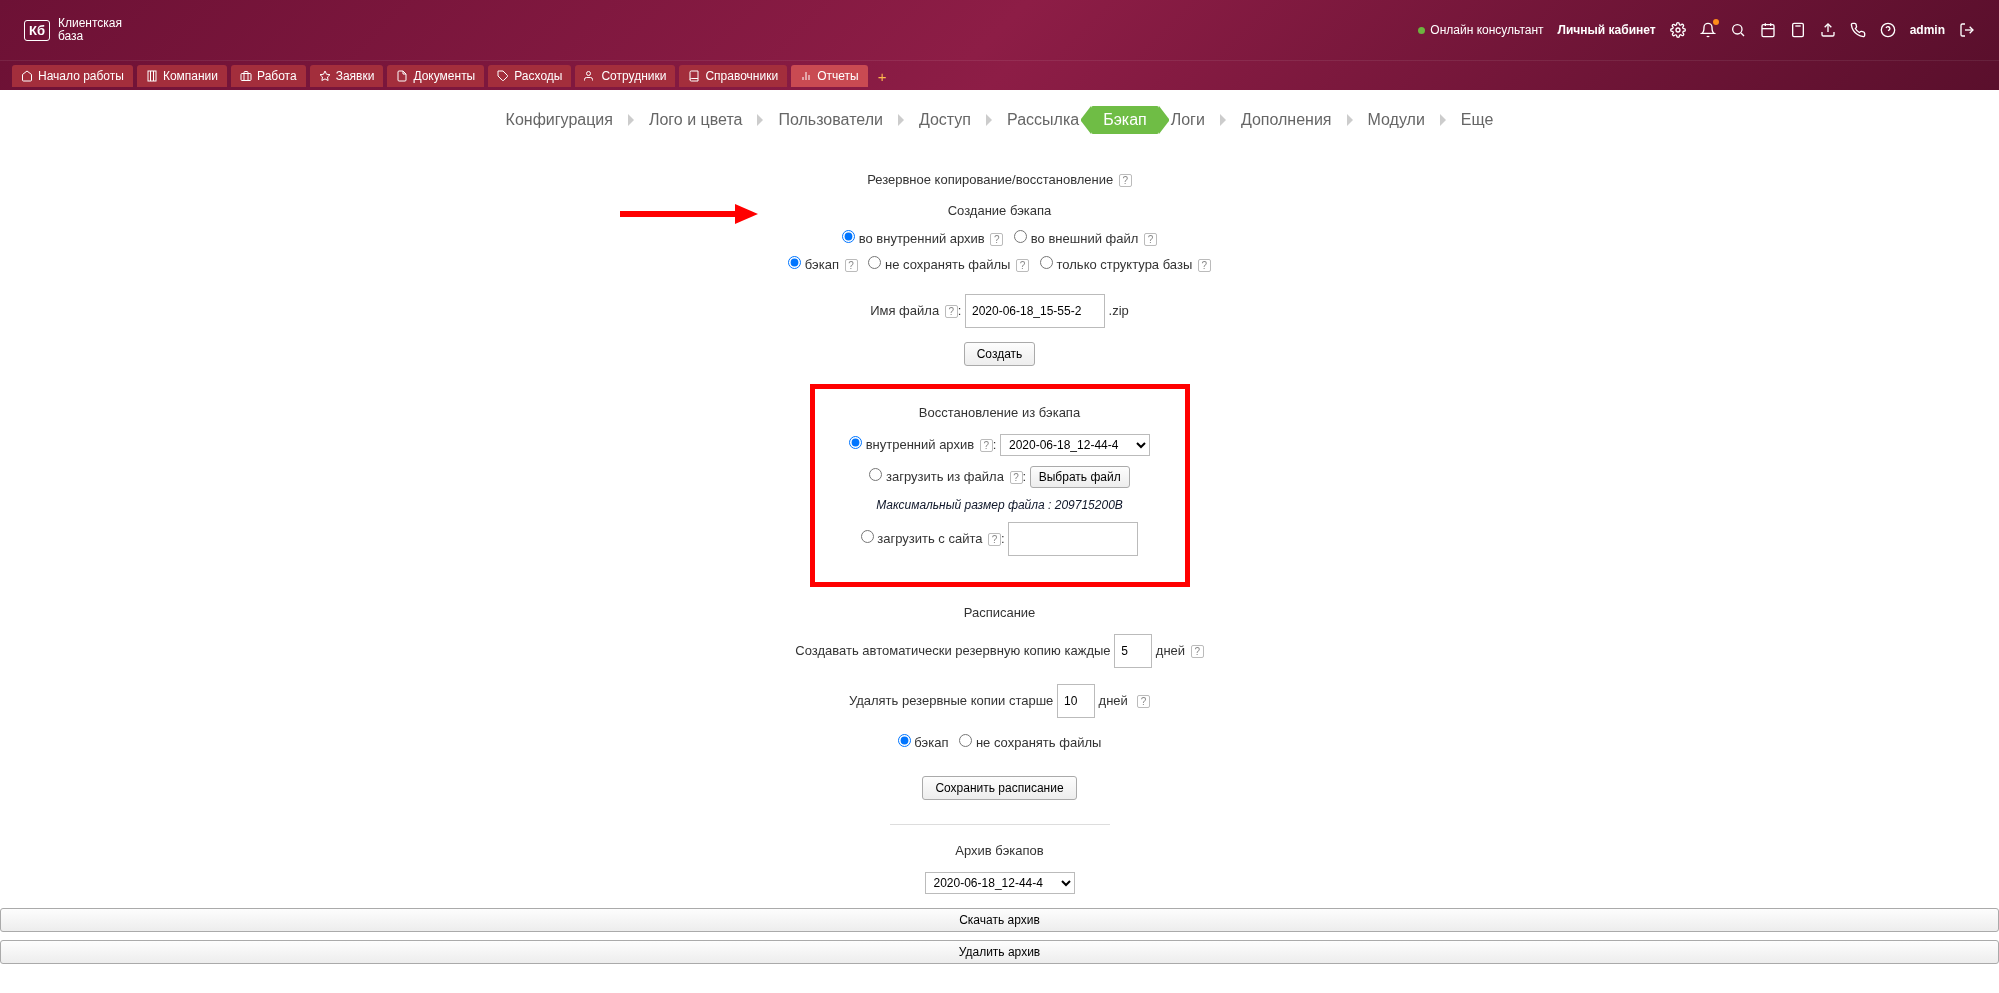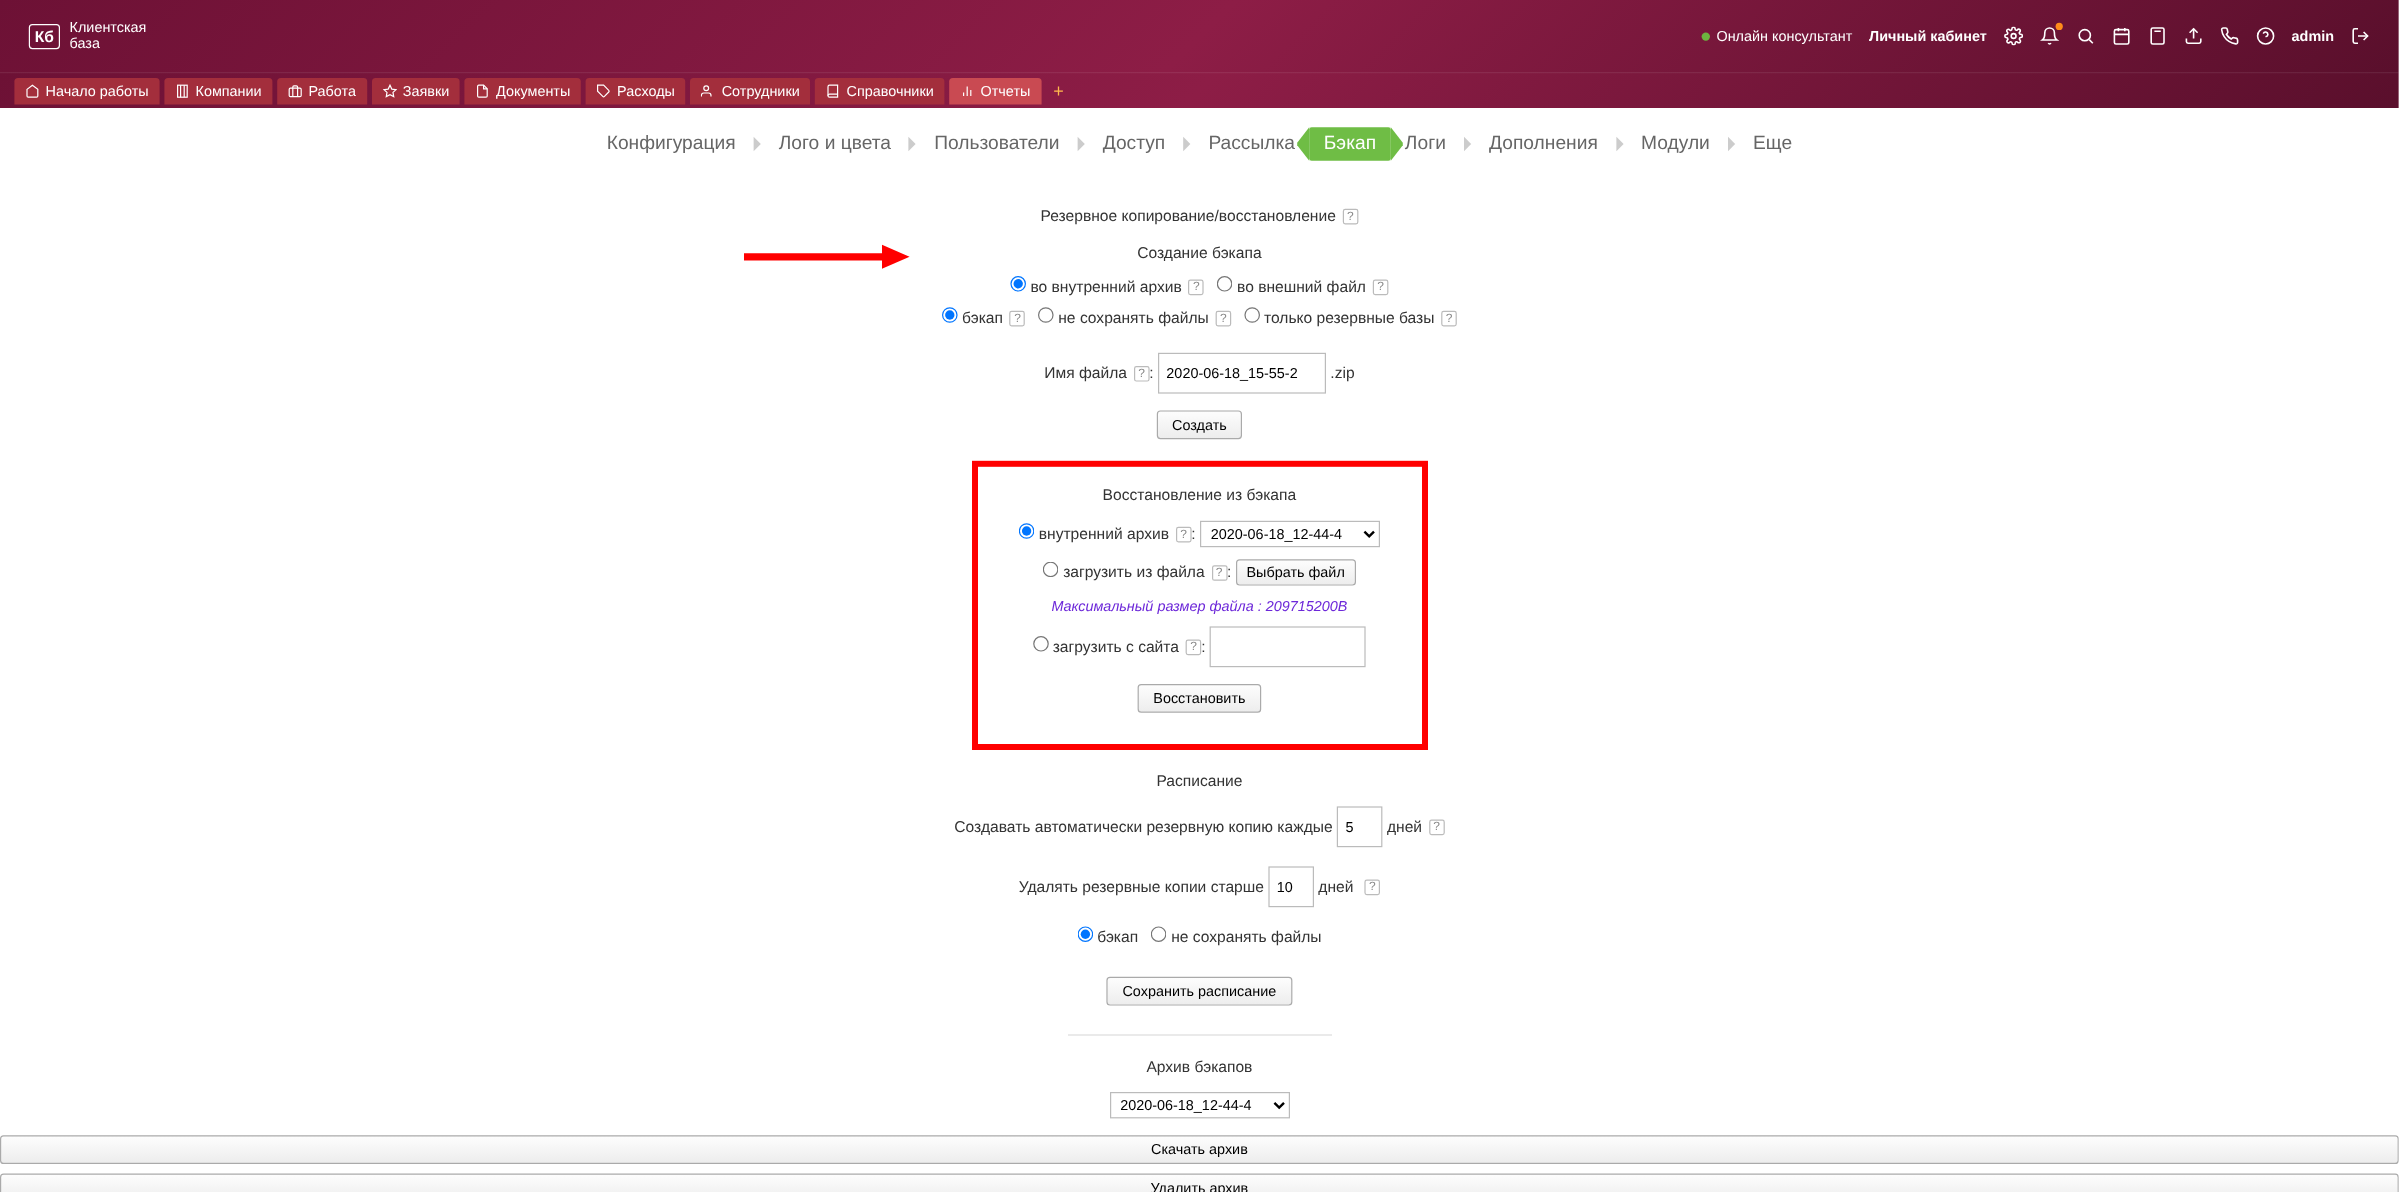--- a/index.html
+++ b/index.html
@@ -99,21 +99,21 @@
   background: linear-gradient(#fdfdfd, #ededed);
   border: 1px solid #aaa; border-radius: 3px;
   padding: 3px 8px; font-size: 12px; cursor: pointer;
 }
 
 .highlight-box {
   border: 5px solid #ff0000;
   width: 380px; margin: 18px auto 0;
   padding: 16px 12px;
 }
-.muted { color: #6d28d9; font-style: italic; font-size: 12px; margin: 5px 0; }
+.muted { color: #0f172a; font-style: italic; font-size: 12px; margin: 5px 0; }
 .arrow-wrap { position: relative; }
 .arrow-svg { position: absolute; left: 620px; top: 68px; }
 .hr { border: none; border-top: 1px solid #ddd; width: 220px; margin: 24px auto 0; }
 .btn-row { display: flex; gap: 8px; justify-content: center; margin-top: 14px; flex-direction: column; }
 
 
 svg { width: 100%; height: 100%; }
 </style>
 </head>
 <body>
@@ -296,21 +296,21 @@
     <span class="help">?</span>
   </div>
 
   <div class="row">
     <label><input type="radio" checked="" style=""> <span>бэкап</span></label>
     <span class="help">?</span>
     &nbsp;
     <label><input type="radio" style=""> <span>не сохранять файлы</span></label>
     <span class="help">?</span>
     &nbsp;
-    <label><input type="radio" style=""> <span>только резервные базы</span></label>
+    <label><input type="radio" style=""> <span>только структура базы</span></label>
     <span class="help">?</span>
   </div>
 
   <div class="row" style="margin-top:22px;">
     <span>Имя файла</span>
     <span class="help">?</span>:
     <input type="text" class="filename" value="2020-06-18_15-55-2" style="">
     <span>.zip</span>
   </div>
 
@@ -340,23 +340,20 @@
       <button class="filechoose">Выбрать файл</button>
     </div>
     <div class="muted">Максимальный размер файла : 209715200B</div>
 
     <div class="row">
       <label><input type="radio" style=""> <span>загрузить с сайта</span></label>
       <span class="help">?</span>:
       <input type="text" class="site" style="">
     </div>
 
-    <div class="row" style="margin-top:14px;">
-      <button class="std">Восстановить</button>
-    </div>
   </div>
 
   <div style="margin:18px 0 14px;">Расписание</div>
 
   <div class="row">
     <span>Создавать автоматически резервную копию каждые</span>
     <input type="text" class="sm" value="5" style="">
     <span>дней</span>
     <span class="help">?</span>
   </div>

